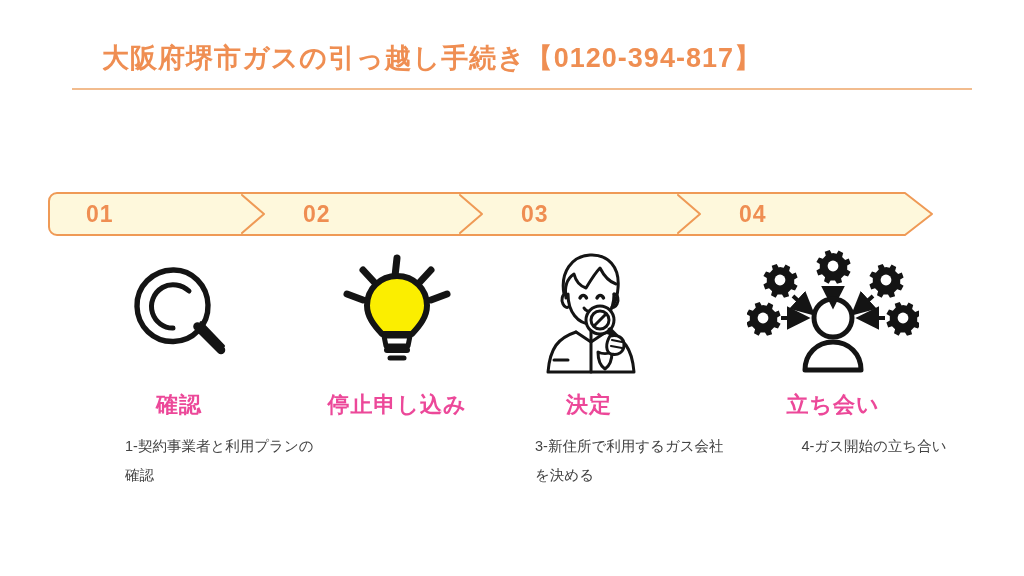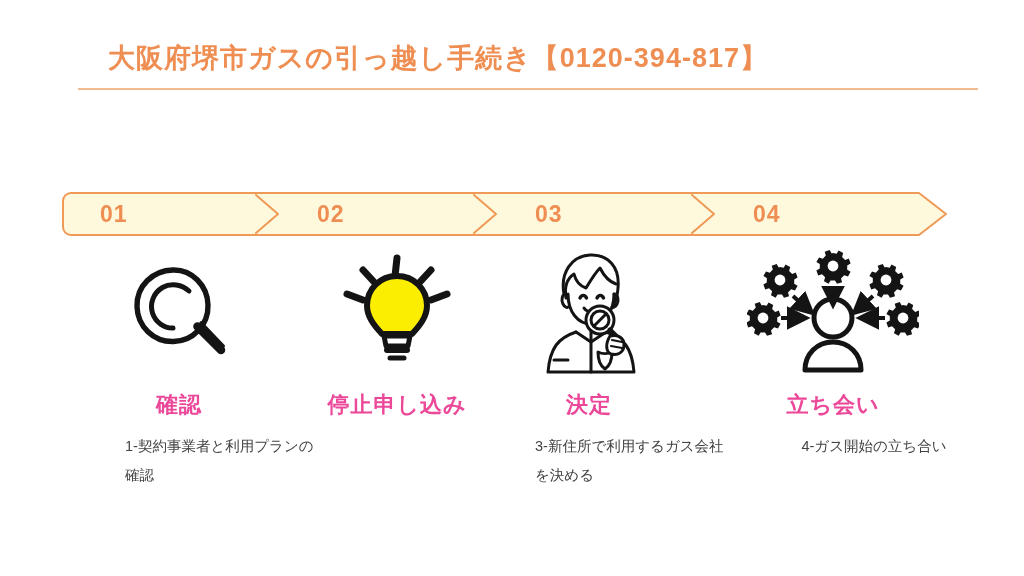--- a/index.html
+++ b/index.html
@@ -11,21 +11,21 @@
     height: 576px;
     background: #ffffff;
     font-family: "Liberation Sans", "DejaVu Sans", sans-serif;
     overflow: hidden;
     position: relative;
   }
 
   
   .header {
     position: absolute;
-    left: 16px;
+    left: 10px;
     top: 0;
     width: 812px;
     height: 100px;
   }
   .page-title {
     position: absolute;
     left: 92px;
     top: 40px;
     font-size: 27px;
     font-weight: bold;
@@ -38,21 +38,21 @@
     left: 62px;
     top: 88px;
     width: 900px;
     height: 2px;
     background: #f2bc8e;
   }
 
   
   .step-banner {
     position: absolute;
-    left: 62px;
+    left: 48px;
     top: 192px;
     width: 886px;
     height: 44px;
   }
   .step-banner svg {
     display: block;
   }
   .banner-numbers {
     position: absolute;
     left: 0;

